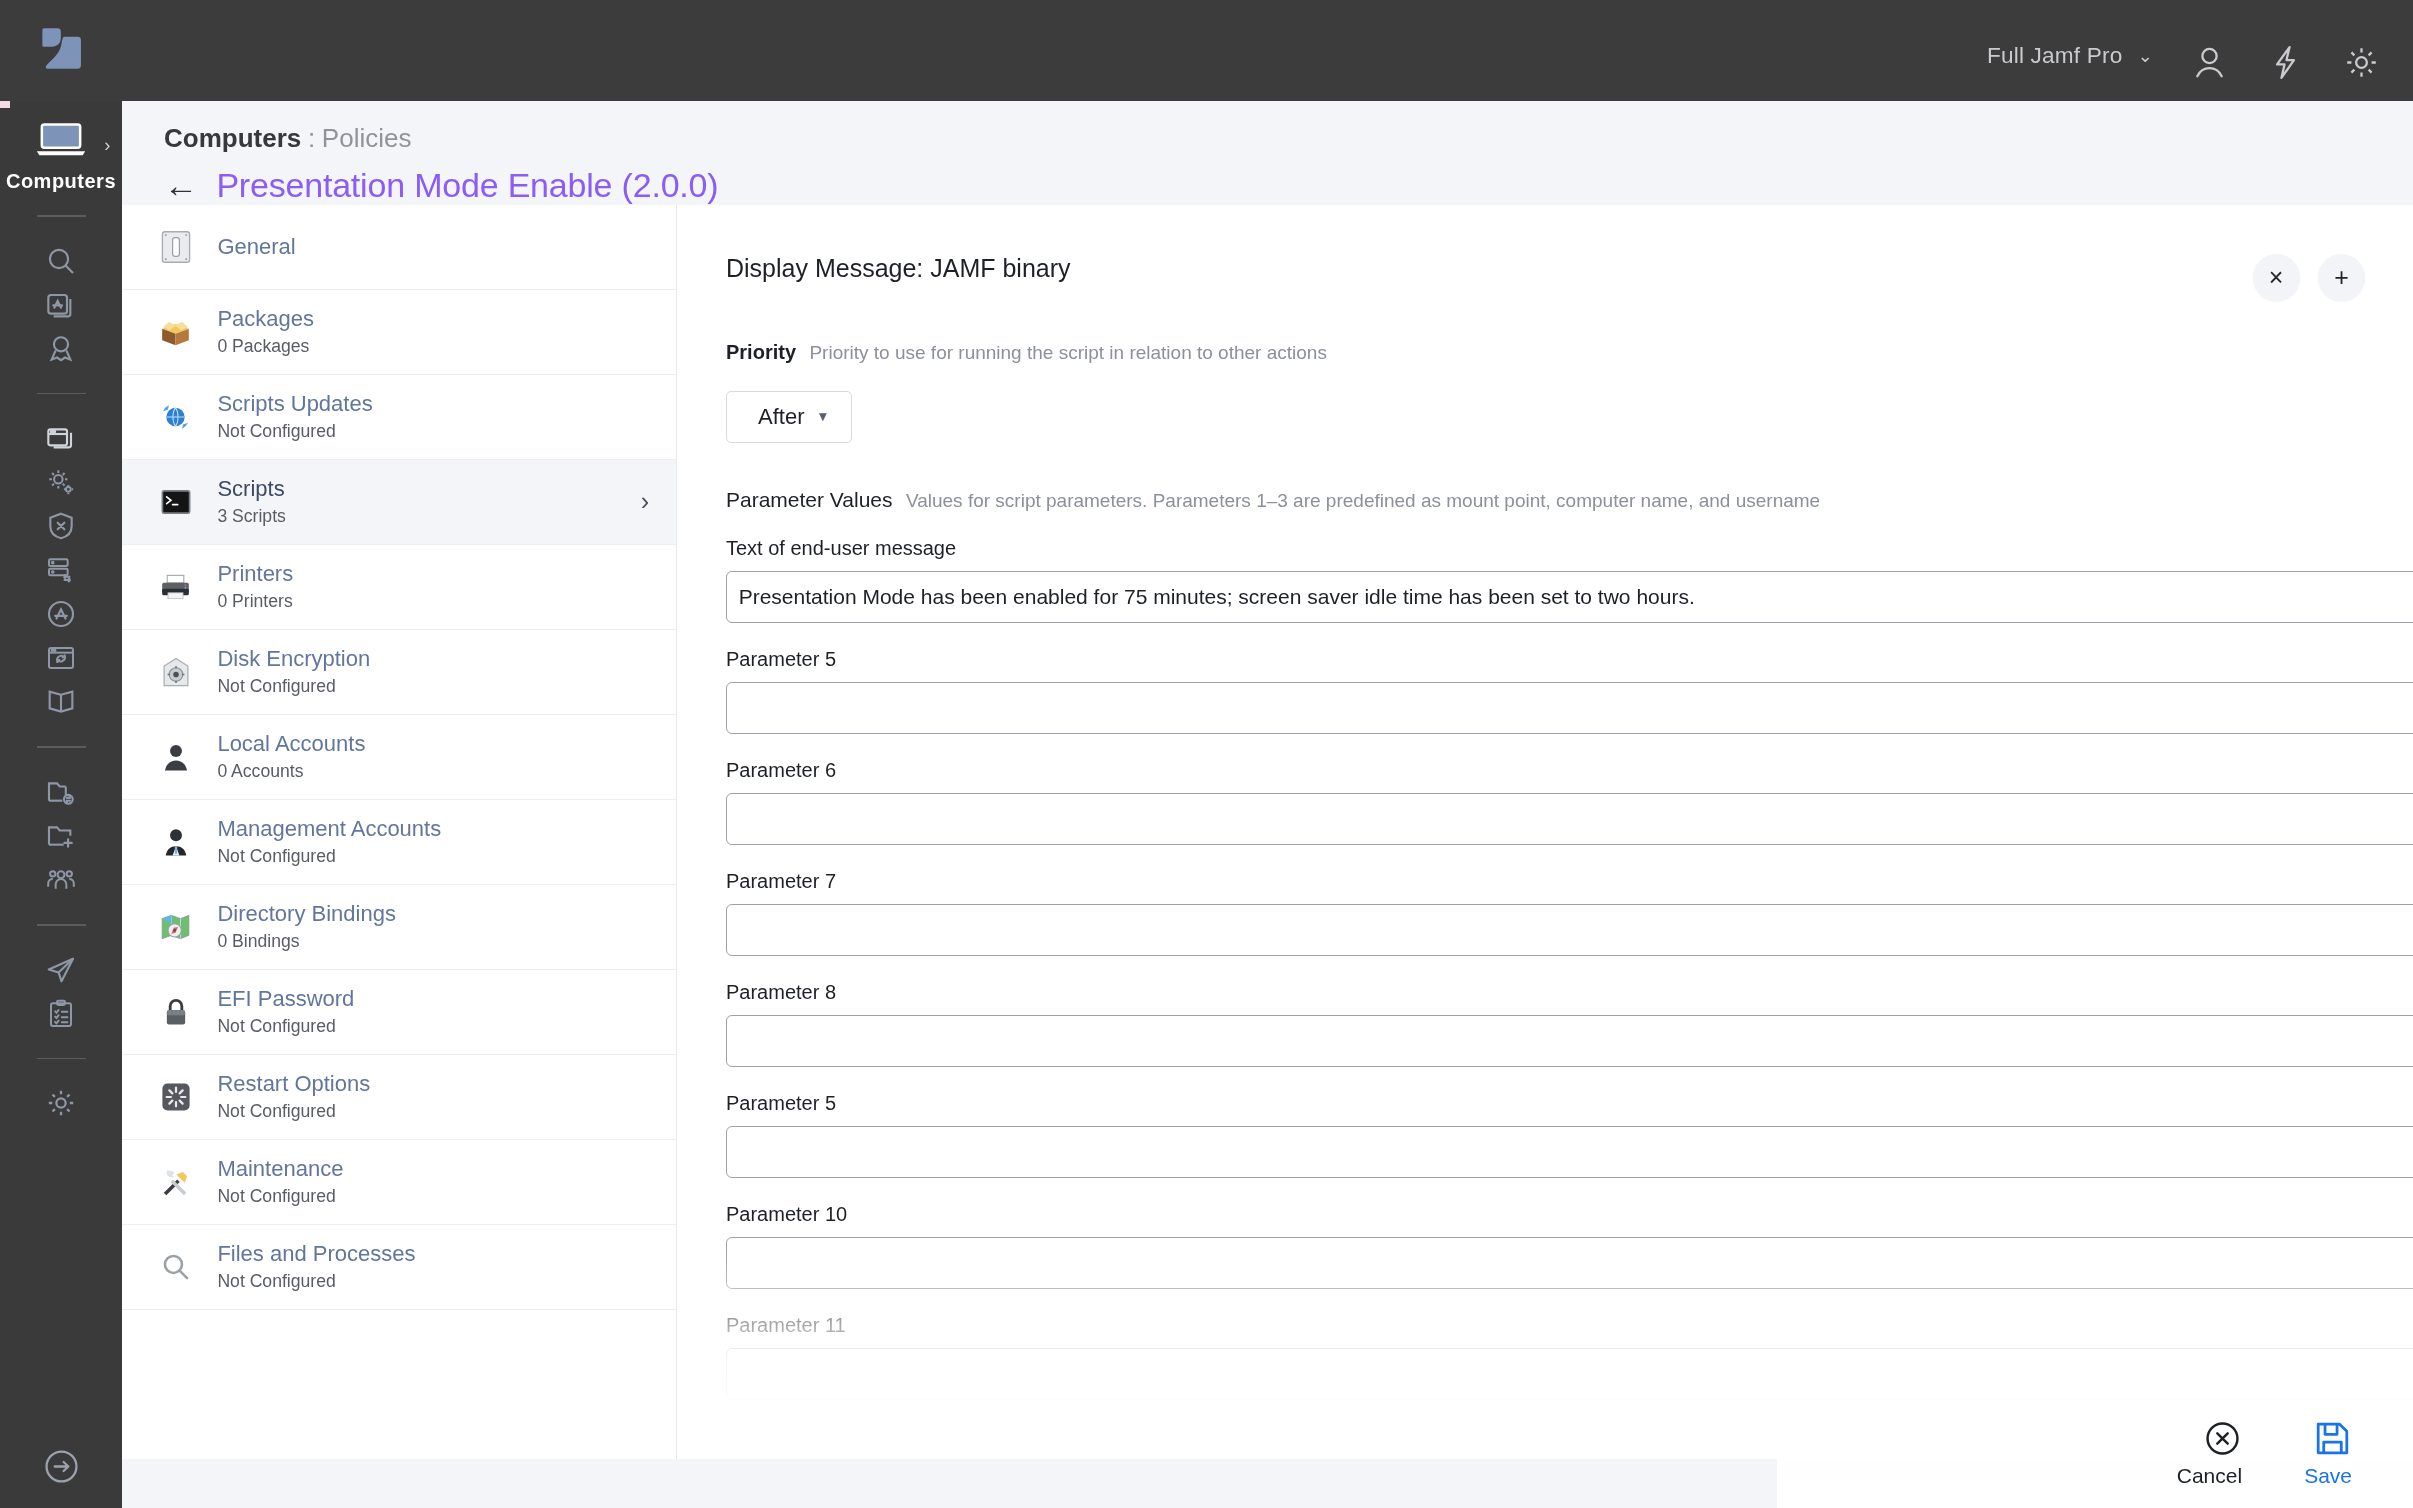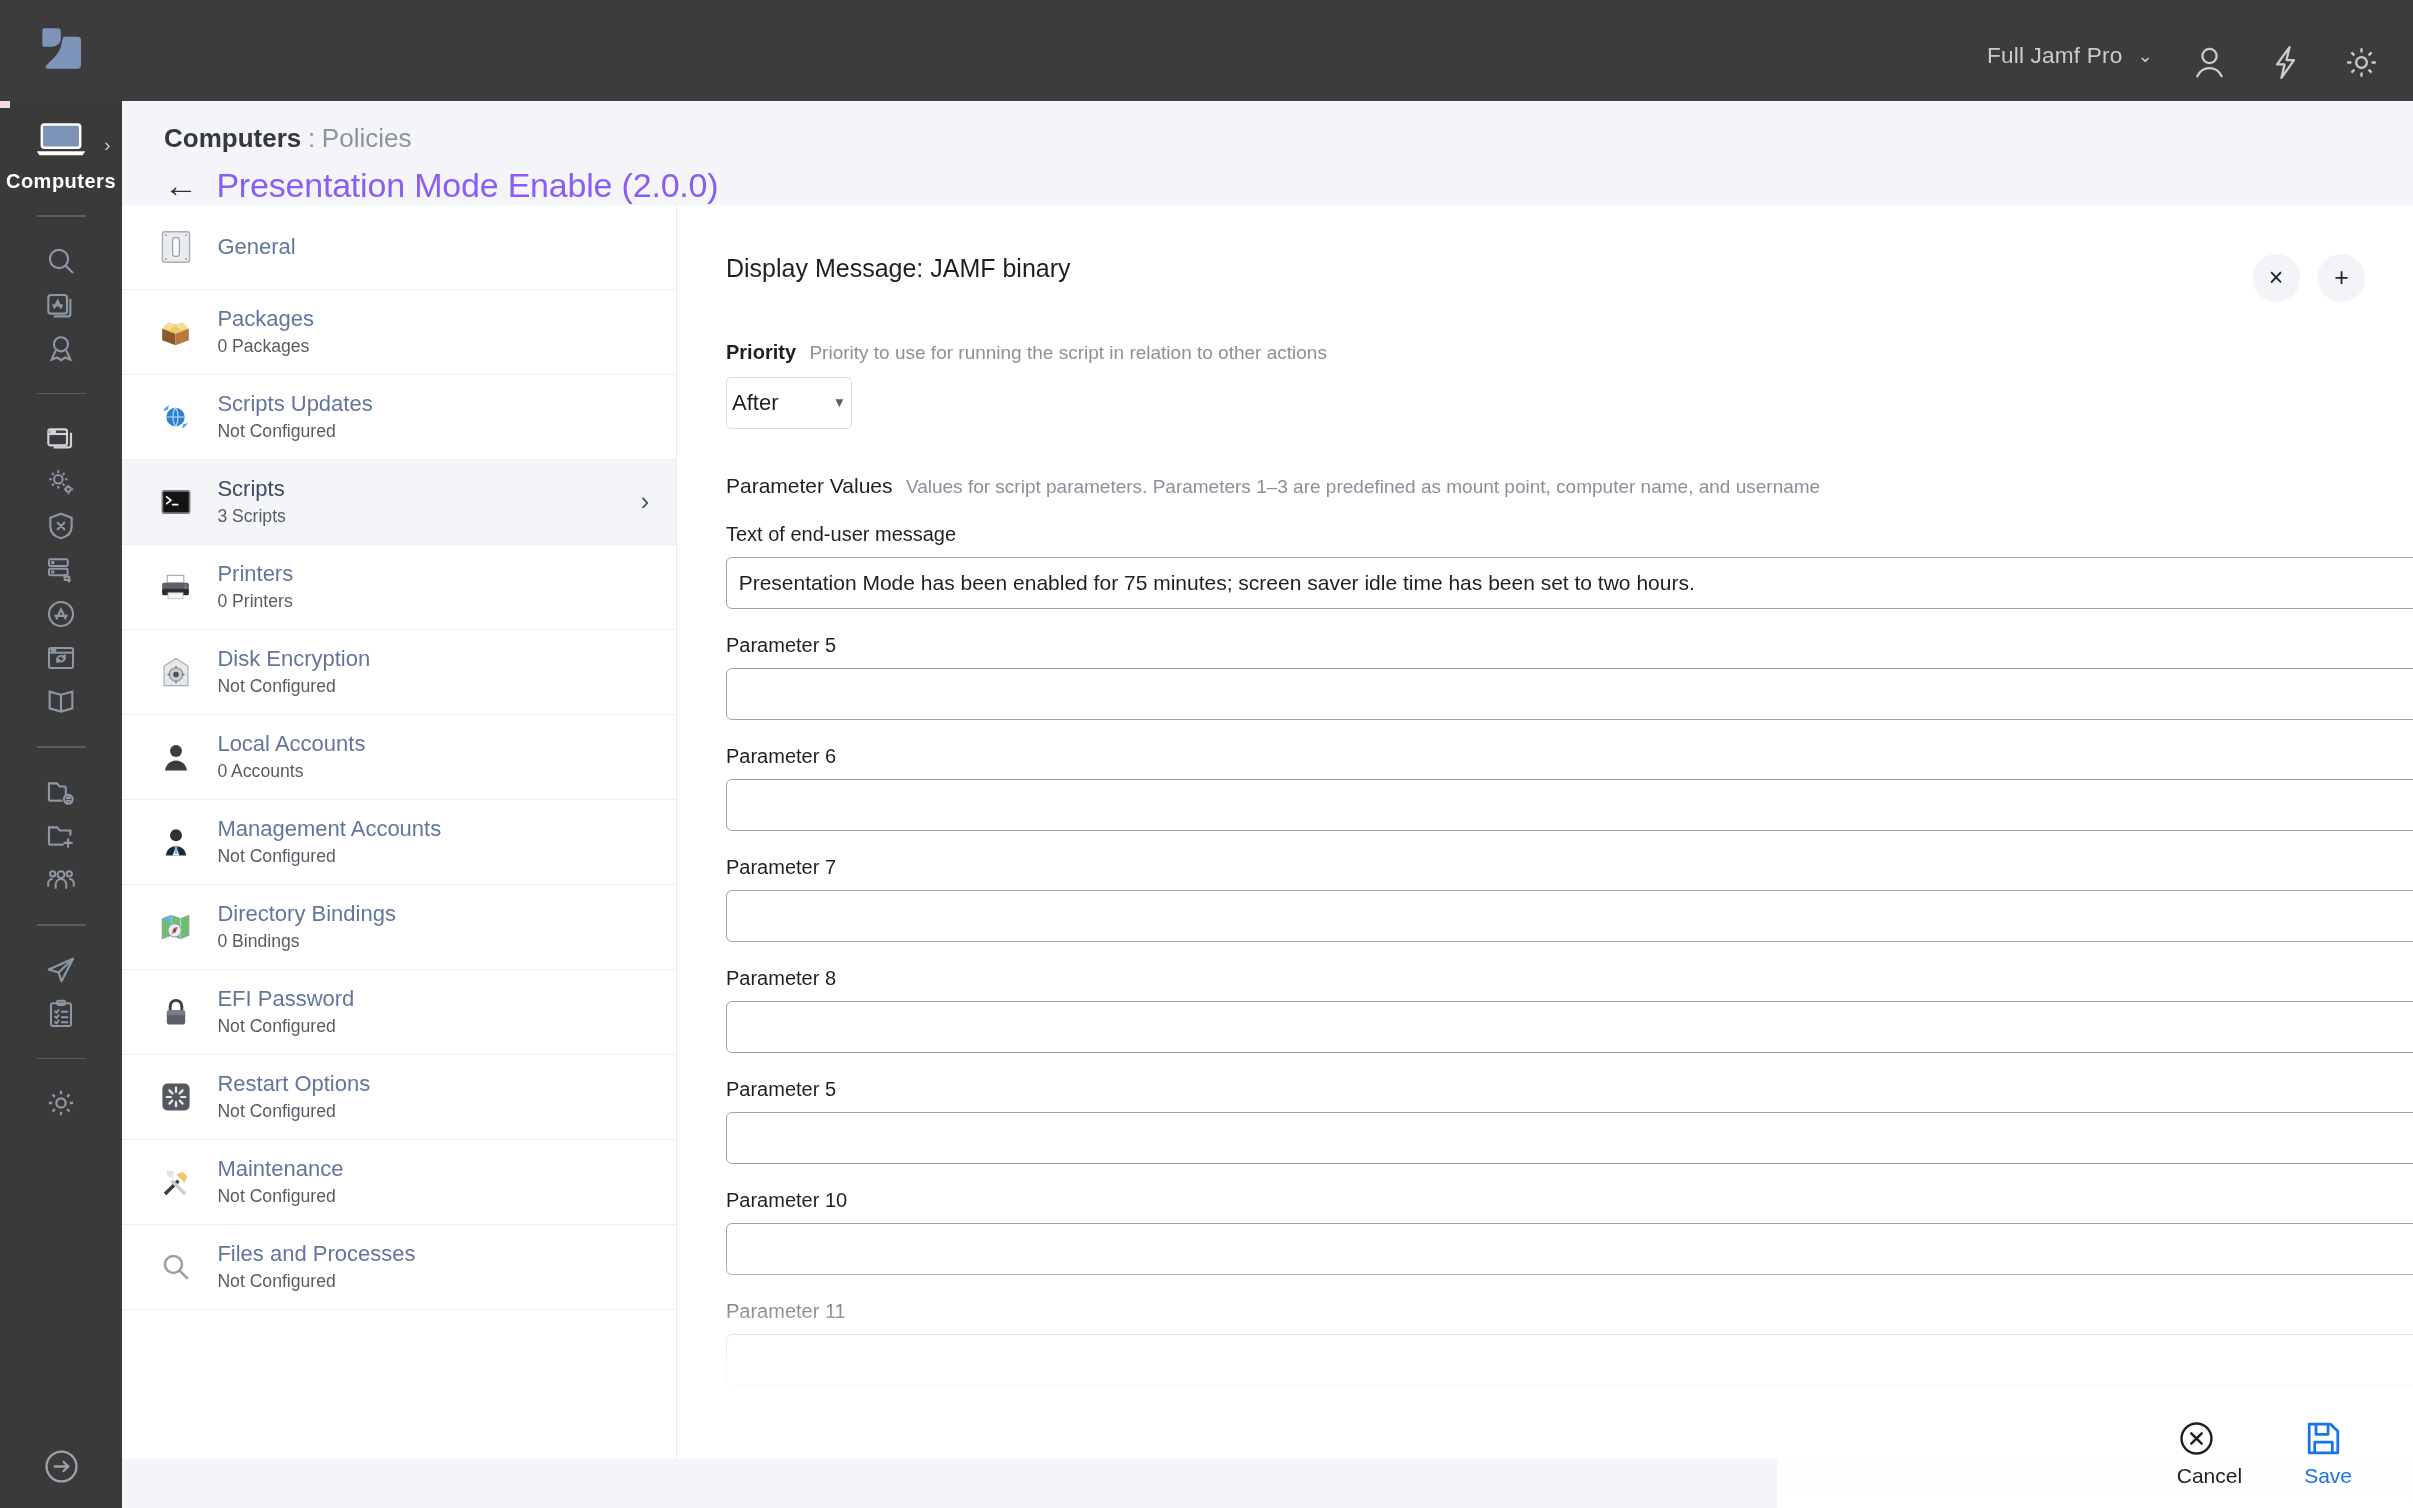--- a/index.html
+++ b/index.html
@@ -114,22 +114,22 @@
   .round-btn {
     width: 47px; height: 47px; border-radius: 50%; background: #f2f4f7;
     display: flex; align-items: center; justify-content: center; cursor: pointer;
     color: #22262b; font-size: 25px; line-height: 1; border: none;
     box-shadow: 0 0.8px 1.7px rgba(0,0,0,.06);
   }
   .field-head { margin-top: 40px; display: flex; align-items: baseline; gap: 13.4px; }
   .field-label-strong { font-size: 20px; color: #1d2025; font-weight: 700; }
   .field-hint { font-size: 19px; color: #8b9099; }
   .select {
-    margin-top: 13px; width: 126px; height: 52px; border: 1.7px solid #d6dae1; border-radius: 5px;
-    background: #fff; display: flex; align-items: center; padding: 0 5px; gap: 11.7px; cursor: pointer;
+    margin-top: 27px; width: 126px; height: 52px; border: 1.7px solid #d6dae1; border-radius: 5px;
+    background: #fff; display: flex; align-items: center; padding: 0 31px; gap: 11.7px; cursor: pointer;
   }
   .select-val { font-size: 22px; color: #1d2025; }
   .select-caret { margin-left: auto; color: #58606d; font-size: 13.4px; line-height: 1; }
 
   .section-head { margin-top: 45px; display: flex; align-items: baseline; gap: 13.4px; }
   .section-title { font-size: 21px; color: #1d2025; font-weight: 400; }
   .section-hint { font-size: 19px; color: #8b9099; }
 
   .param { margin-top: 25px; }
   .param-label { font-size: 20px; color: #1d2025; margin-bottom: 11px; }
@@ -146,21 +146,21 @@
     z-index: 5;
   }
 
   
   .actionbar {
     position: absolute; right: 0; bottom: 0; width: 637px; height: 111px;
     display: flex; align-items: center; justify-content: flex-end; gap: 62px;
     padding-right: 62px; z-index: 12;
     background: linear-gradient(to bottom, rgba(255,255,255,0) 0%, rgba(255,255,255,.9) 45%, #fff 100%);
   }
-  .act { display: flex; flex-direction: column; align-items: flex-start; gap: 6.7px; cursor: pointer; }
+  .act { display: flex; flex-direction: column; align-items: flex-end; gap: 6.7px; cursor: pointer; }
   .act-label { font-size: 21px; color: #1d2025; }
   .act.save .act-label { color: #1a73e8; }
 </style>
 </head>
 <body>
 
 <div class="app">
 
   <div class="rail">
     <div class="rail-accent"></div>

